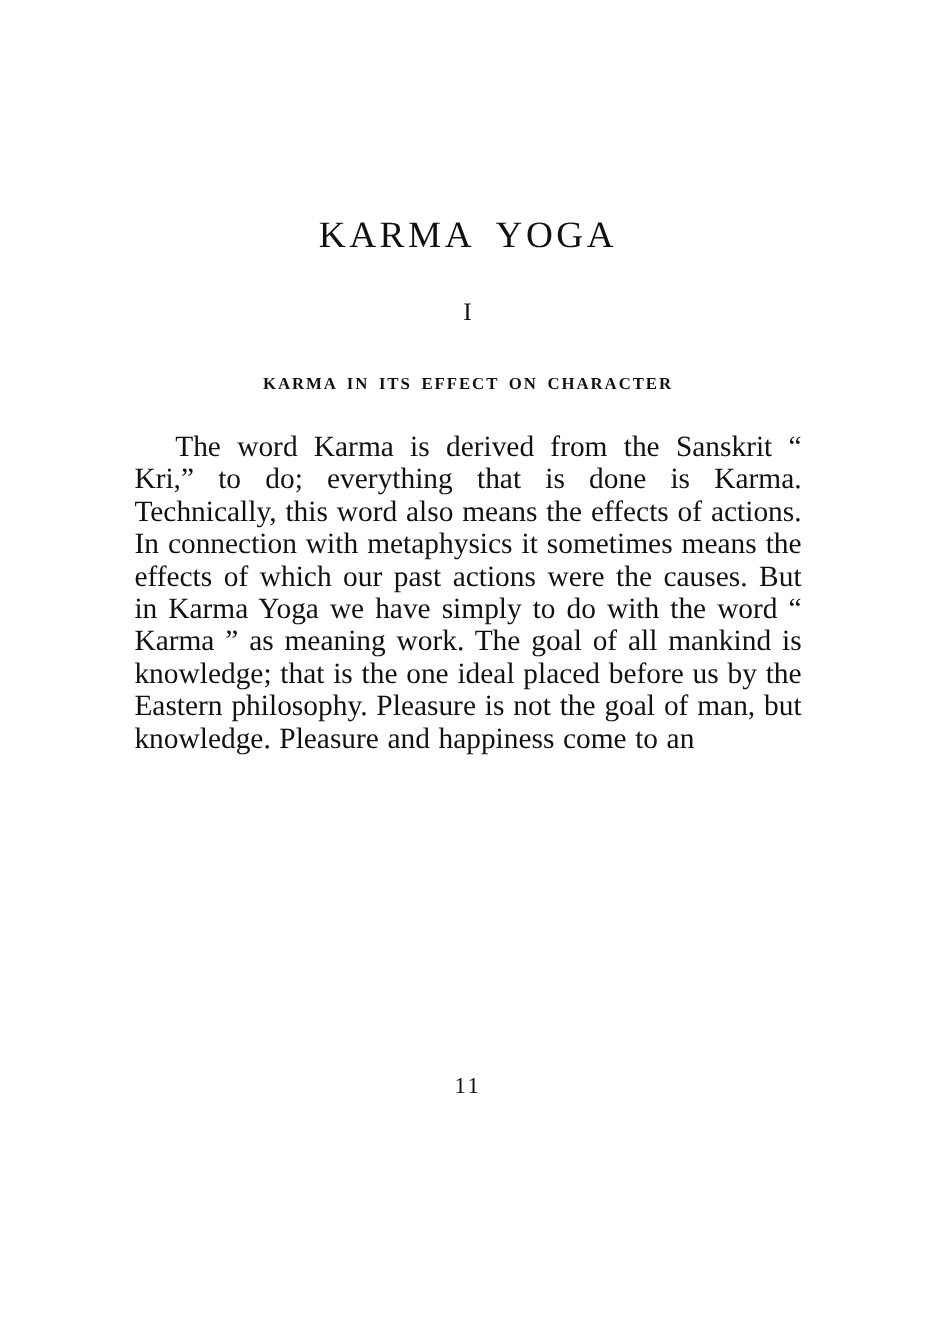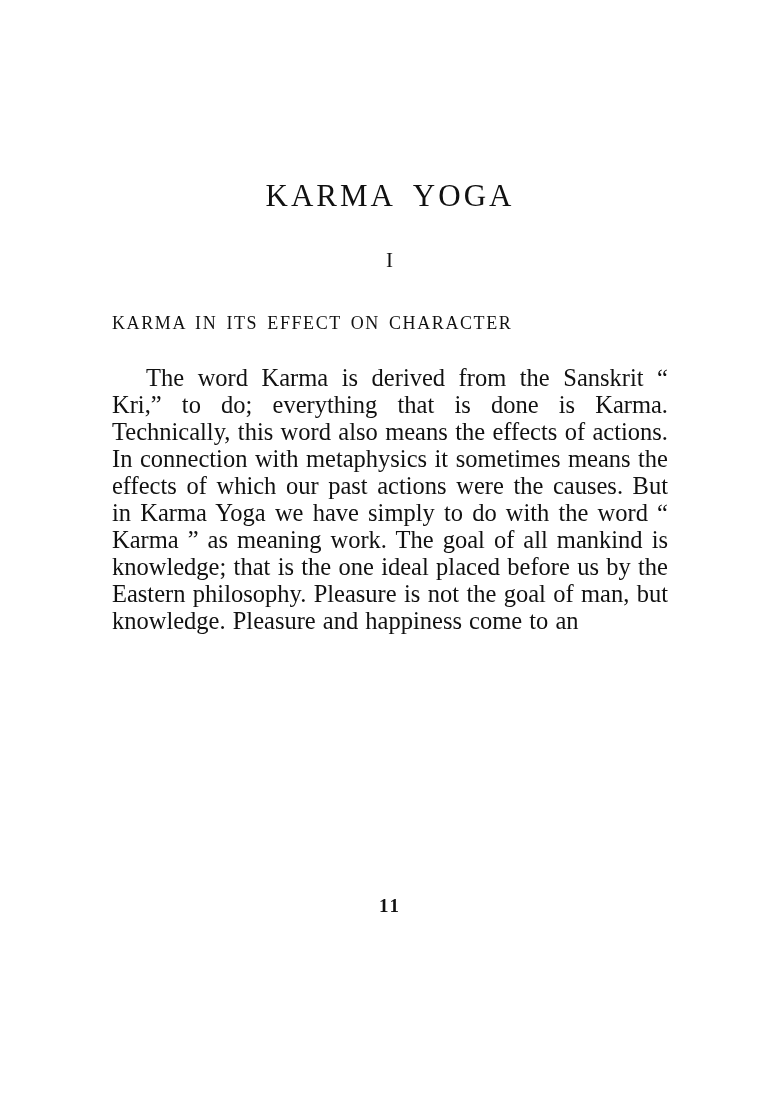--- a/index.html
+++ b/index.html
@@ -34,23 +34,24 @@
     margin: 0 0 0 0;
     word-spacing: 9px;
   }
   .chapter-number {
     text-align: center;
     font-size: 21px;
     letter-spacing: 1px;
     margin: 34px 0 0 0;
   }
   .chapter-subtitle {
-    font-size: 18px;
+    text-align: center;
+    font-size: 14px;
     letter-spacing: 1.6px;
-    font-weight: normal;
+    font-weight: bold;
     margin: 40px 0 0 0;
     word-spacing: 3px;
   }
   .body-text {
     margin: 30px 0 0 0;
     font-size: 24.5px;
     line-height: 27px;
     text-align: justify;
     text-align-last: left;
     word-spacing: 1px;
@@ -59,21 +60,21 @@
     display: inline-block;
     width: 34px;
   }
   .folio {
     position: absolute;
     left: 0;
     right: 0;
     top: 895px;
     text-align: center;
     font-size: 19px;
-    font-weight: bold;
+    font-weight: normal;
     letter-spacing: 2px;
   }
 </style>
 </head>
 <body>
 
 <div class="page">
 
   <div class="content">
 

